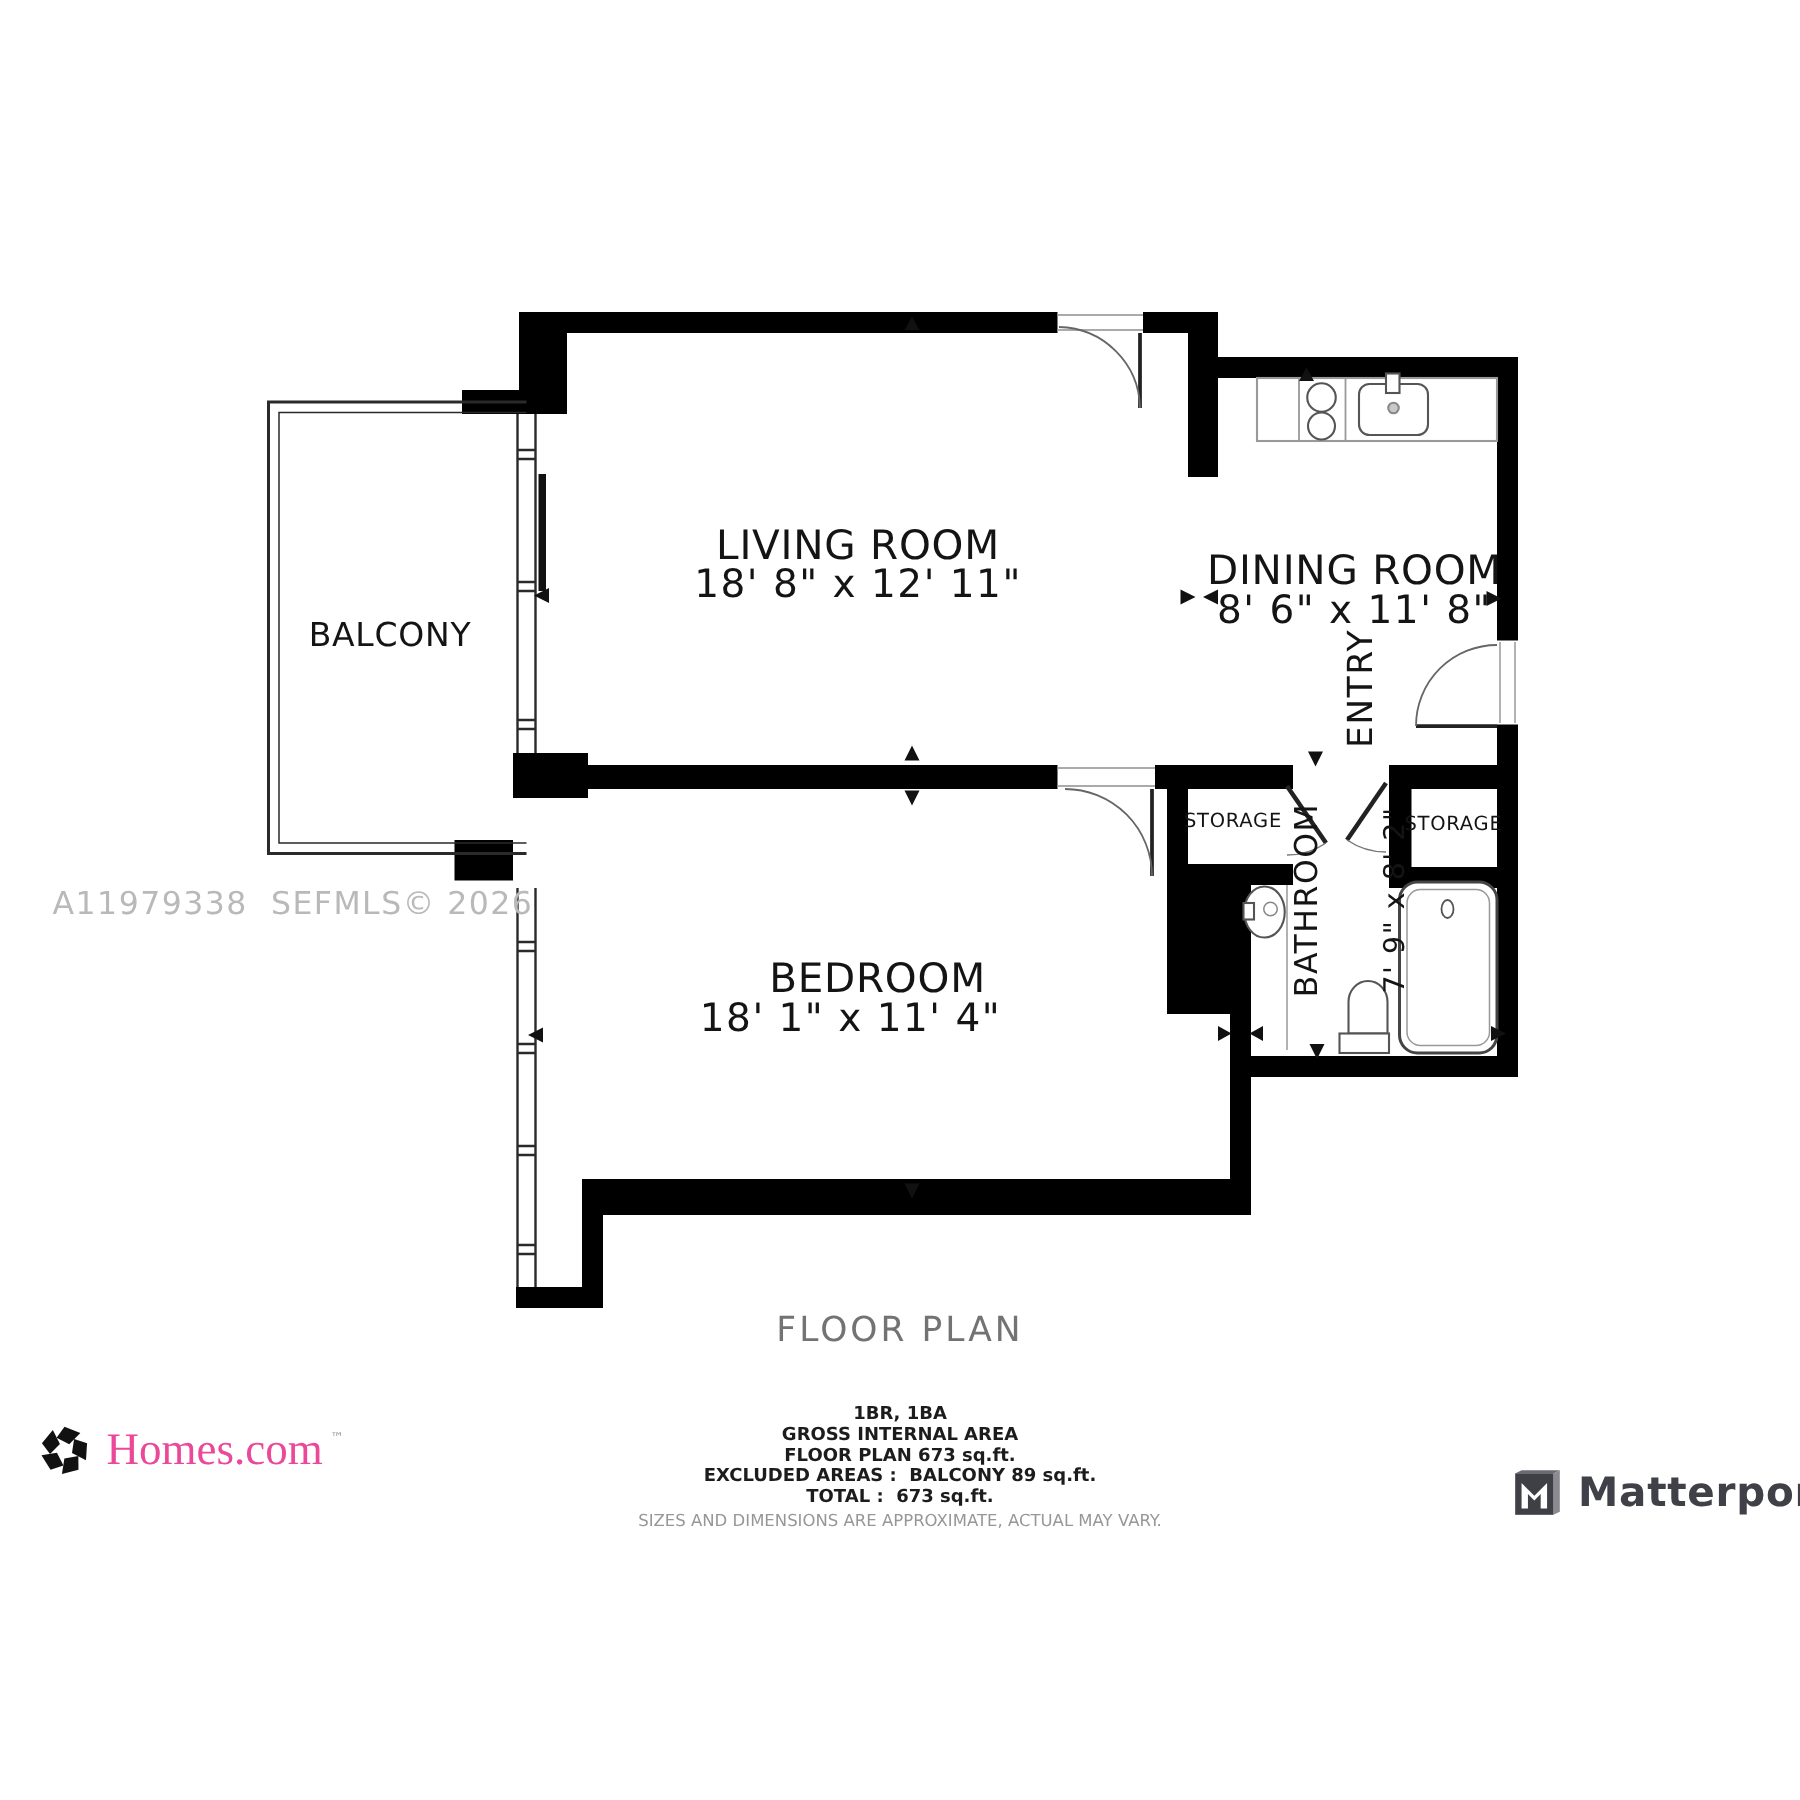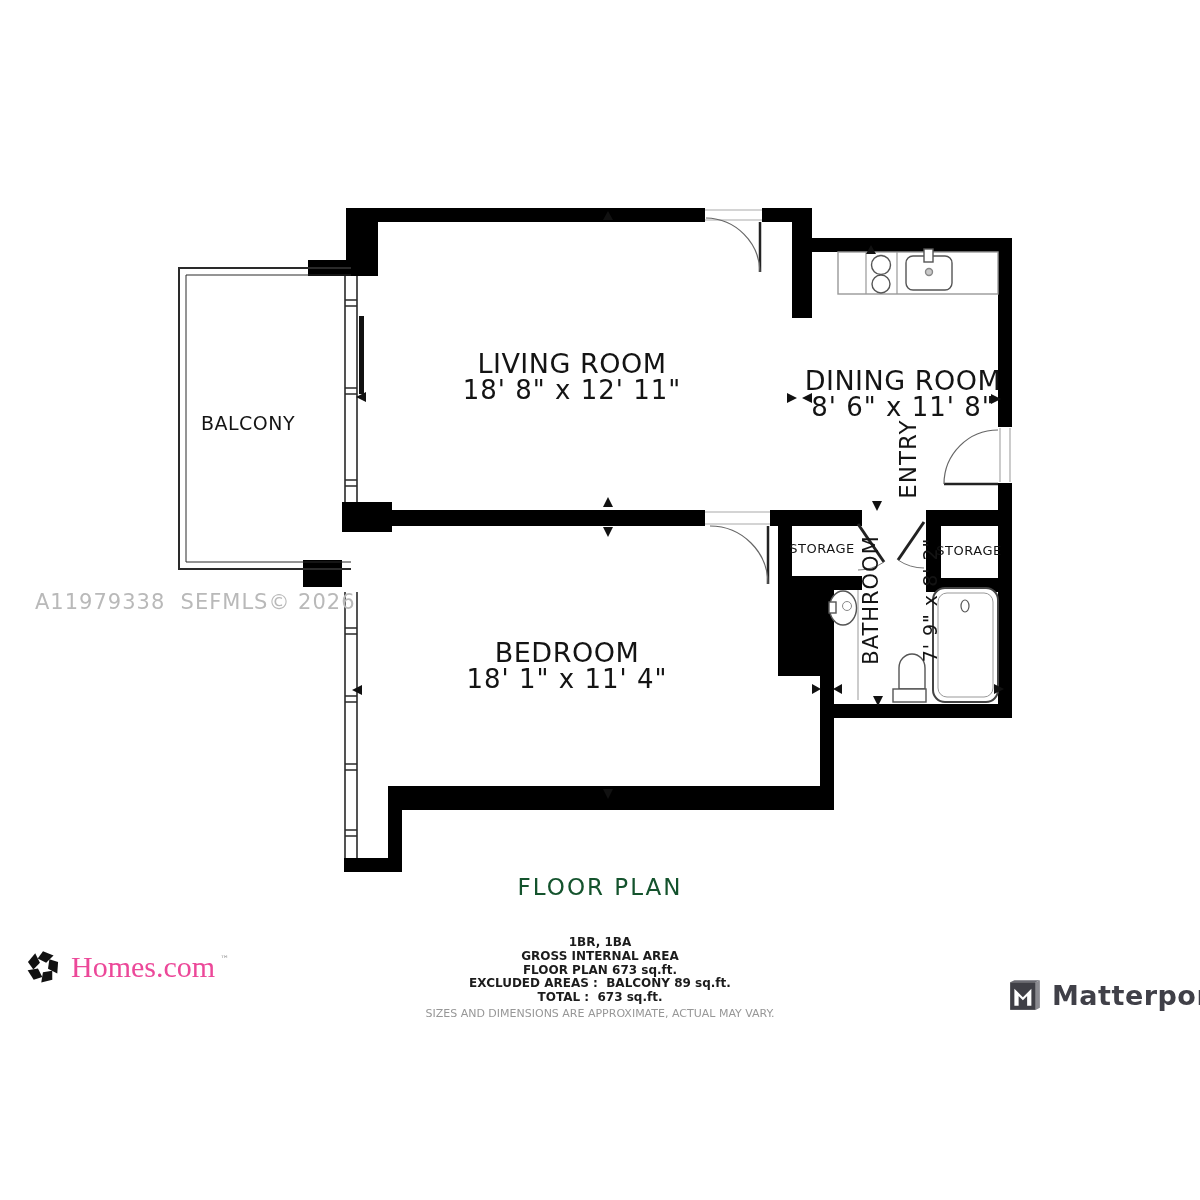--- a/index.html
+++ b/index.html
@@ -10,21 +10,21 @@
   .lbl{position:absolute;transform:translate(-50%,-50%);color:#141414;white-space:pre;
        text-align:center;letter-spacing:0.5px;line-height:1.15;}
   .room-name{font-size:27px;}
   .room-dims{font-size:26px;letter-spacing:1px;}
   .small-name{font-size:13px;letter-spacing:0.5px;}
   .rot{transform:translate(-50%,-50%) rotate(-90deg);}
   .bath-name{font-size:21px;letter-spacing:1px;}
   .bath-dims{font-size:19px;letter-spacing:1px;}
   .entry-name{font-size:23px;letter-spacing:1px;}
   .plan-title{position:absolute;left:50%;top:874px;transform:translateX(-50%);
-              font-size:23px;letter-spacing:2px;color:#14532d;white-space:pre;}
+              font-size:23px;letter-spacing:2px;color:#737373;white-space:pre;}
   .watermark{position:absolute;left:6px;top:590px;font-size:21px;letter-spacing:1px;
              color:#b9b9b9;white-space:pre;margin-left:29px;}
   .stats{position:absolute;left:50%;top:936px;transform:translateX(-50%);
          text-align:center;color:#1c1c1c;font-weight:700;font-size:12px;line-height:13.8px;}
   .stats div{white-space:pre;}
   .stats .disc{font-weight:400;font-size:11px;color:#979797;margin-top:2px;}
   .homes{position:absolute;left:24px;top:948px;display:flex;align-items:center;gap:9px;}
   .homes-text{font-family:"Liberation Serif","DejaVu Serif",serif;font-size:30px;color:#ec4899;}
   .homes-tm{font-size:9px;color:#9a9a9a;align-self:flex-start;margin:6px 0 0 -4px;}
   .mp{position:absolute;left:1008px;top:978px;display:flex;align-items:center;gap:10px;}
@@ -153,24 +153,24 @@
       <polygon points="1004,689 994,684 994,694"></polygon>
     </g>
   </svg>
 
   <div class="lbl room-name" style="left:572px;top:364px">LIVING ROOM</div>
   <div class="lbl room-dims" style="left:572px;top:391px">18' 8" x 12' 11"</div>
 
   <div class="lbl room-name" style="left:903px;top:381px">DINING ROOM</div>
   <div class="lbl room-dims" style="left:903px;top:408px">8' 6" x 11' 8"</div>
 
-  <div class="lbl room-name" style="left:567px;top:653px">BEDROOM</div>
+  <div class="lbl room-name" style="left:585px;top:653px">BEDROOM</div>
   <div class="lbl room-dims" style="left:567px;top:680px">18' 1" x 11' 4"</div>
 
-  <div class="lbl room-name" style="left:248px;top:424px;font-size:19px">BALCONY</div>
+  <div class="lbl room-name" style="left:260px;top:424px;font-size:22px">BALCONY</div>
 
   <div class="lbl small-name" style="left:822px;top:549px">STORAGE</div>
   <div class="lbl small-name" style="left:969px;top:551px">STORAGE</div>
 
   <div class="lbl rot entry-name" style="left:908px;top:459px">ENTRY</div>
 
   <div class="lbl rot" style="left:900px;top:600px">
     <div class="bath-name">BATHROOM</div>
     <div class="bath-dims">7' 9" x 8' 2"</div>
   </div>

